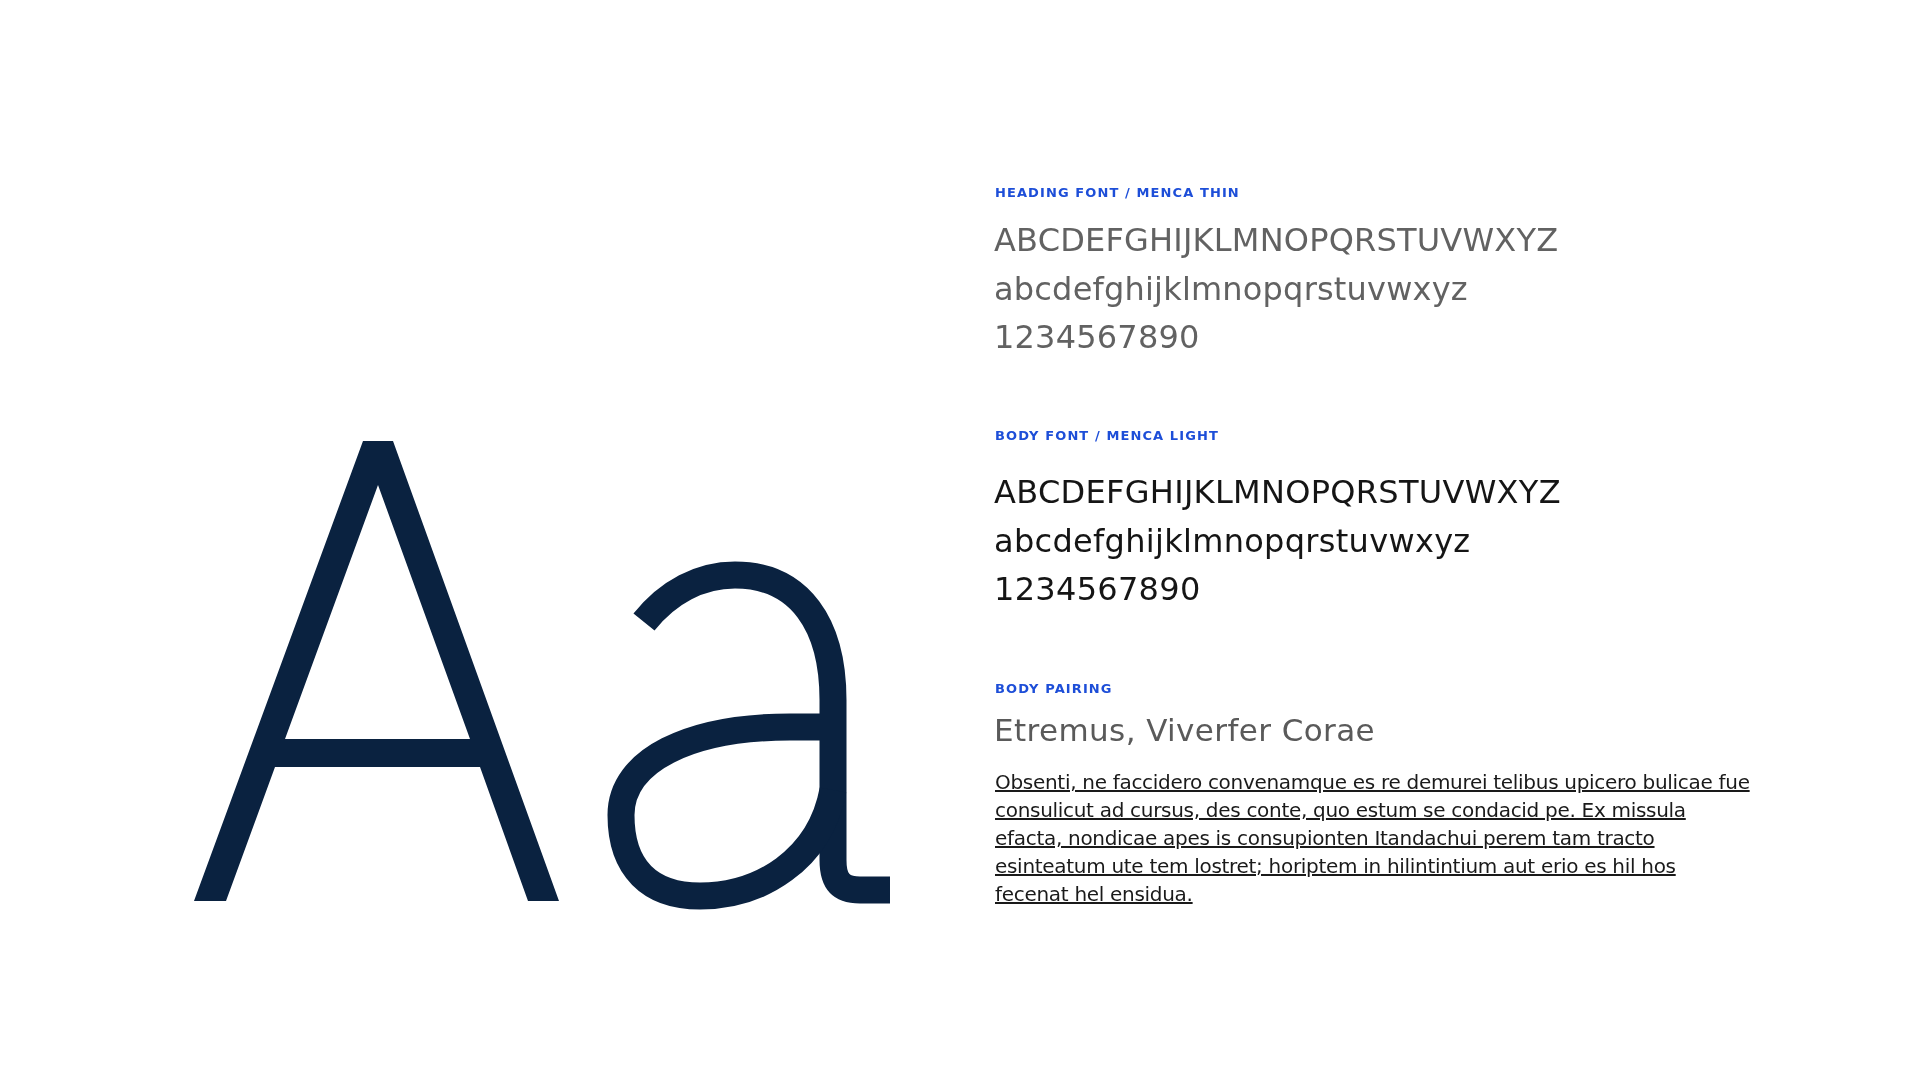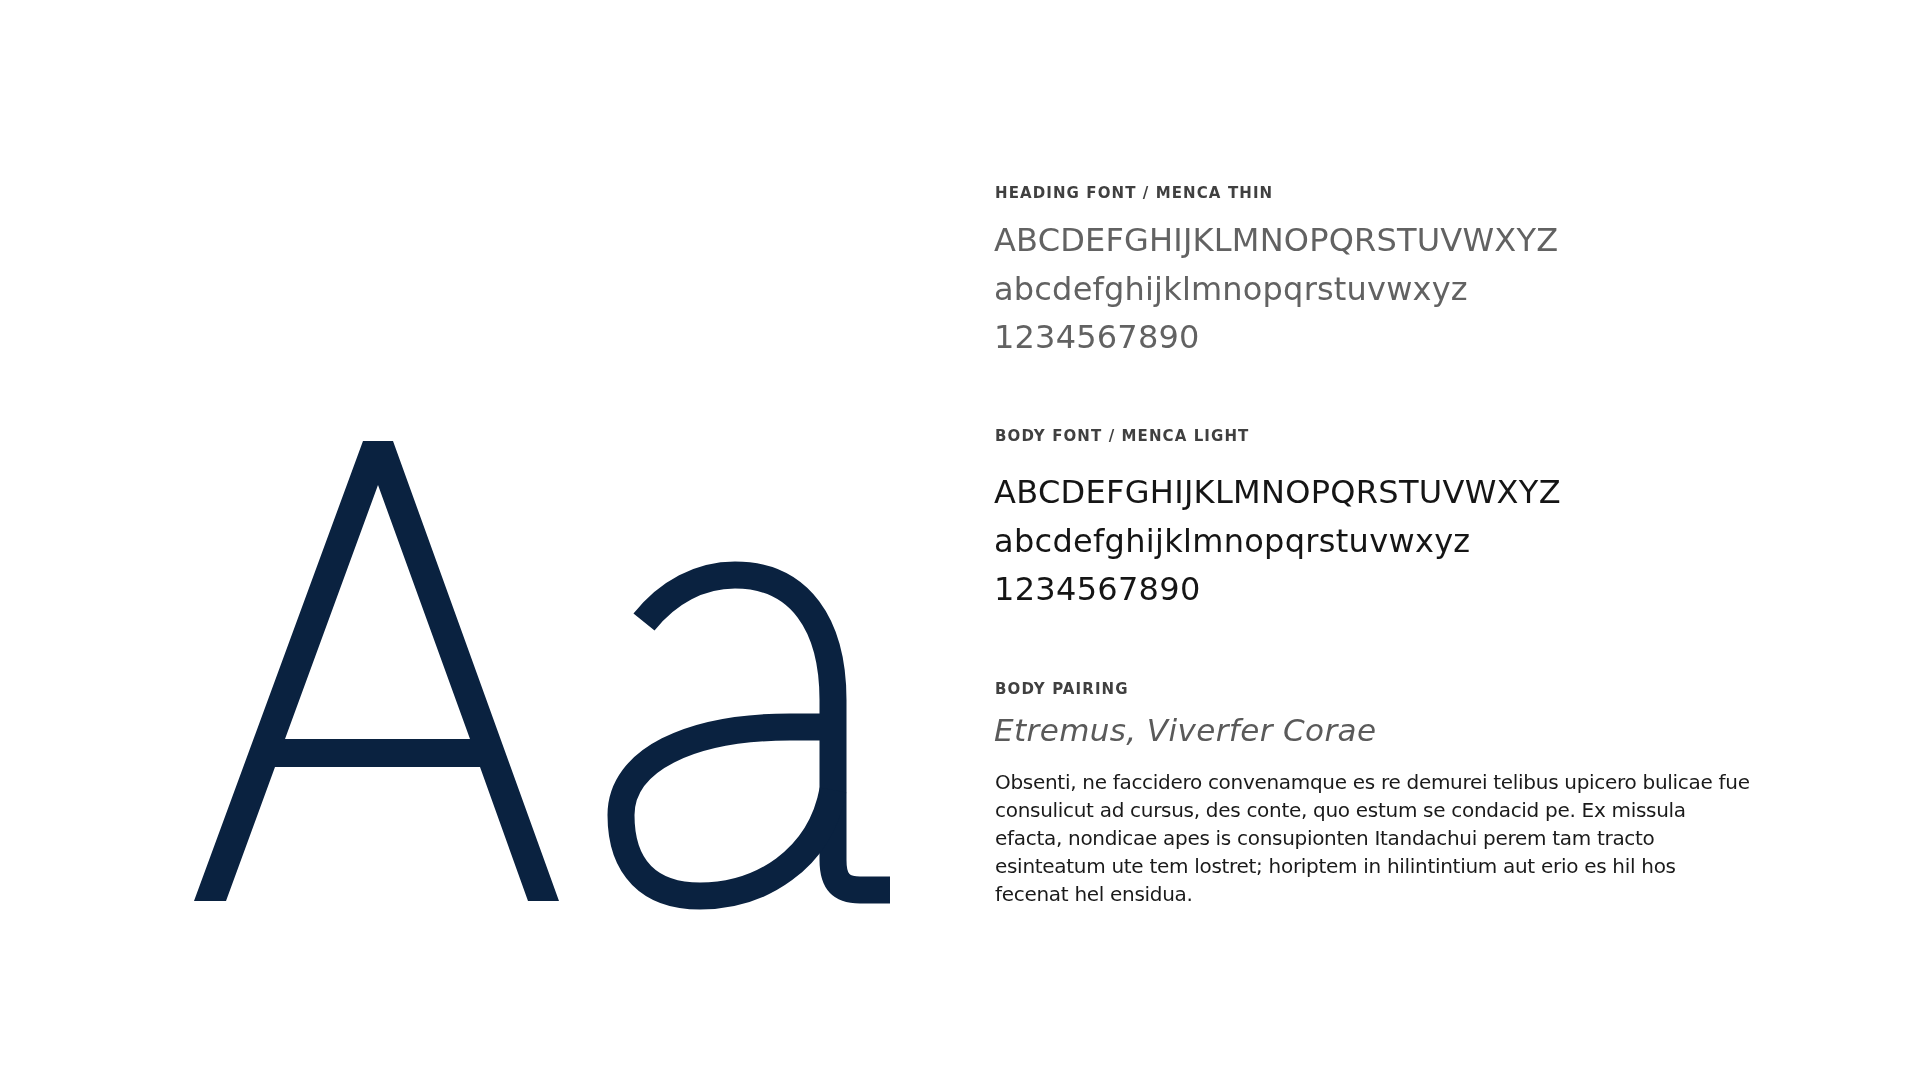--- a/index.html
+++ b/index.html
@@ -1,23 +1,23 @@
 <!DOCTYPE html>
 <html><head>
   <meta charset="utf-8">
   <style>
     html, body { margin: 0; padding: 0; background: #ffffff; }
     body { width: 1920px; height: 1080px; position: relative; overflow: hidden; font-family: "Liberation Sans", sans-serif; }
     .abs { position: absolute; white-space: nowrap; }
     .label {
       font-family: "DejaVu Sans", sans-serif;
       font-weight: bold;
-      font-size: 15px;
+      font-size: 13px;
       letter-spacing: 1.1px;
-      color: #404040;
+      color: #1d4ed8;
       line-height: 18px;
     }
     .thin {
       font-family: "DejaVu Sans", sans-serif;
       font-weight: normal;
       font-size: 32px;
       color: #555555;
       letter-spacing: 0.2px;
       line-height: 48px;
       -webkit-text-stroke: 0px;
@@ -72,14 +72,14 @@
 <div class="abs thin" style="left:994px; top:216px;">ABCDEFGHIJKLMNOPQRSTUVWXYZ</div>
 <div class="abs thin" style="left:994px; top:265px;">abcdefghijklmnopqrstuvwxyz</div>
 <div class="abs thin" style="left:994px; top:313px;">1234567890</div>
 
 <div class="abs label" style="left:995px; top:427px;">BODY FONT / MENCA LIGHT</div>
 <div class="abs light" style="left:994px; top:468px;">ABCDEFGHIJKLMNOPQRSTUVWXYZ</div>
 <div class="abs light" style="left:994px; top:517px;">abcdefghijklmnopqrstuvwxyz</div>
 <div class="abs light" style="left:994px; top:565px;">1234567890</div>
 
 <div class="abs label" style="left:995px; top:680px;">BODY PAIRING</div>
-<div class="abs pair-title" style="left:994px; top:710px;font-style:italic;">Etremus, Viverfer Corae</div>
-<div class="abs para" style="left:995px; top:768px;">Obsenti, ne faccidero convenamque es re demurei telibus upicero bulicae fue consulicut ad cursus, des conte, quo estum se condacid pe. Ex missula efacta, nondicae apes is consupionten Itandachui perem tam tracto esinteatum ute tem lostret; horiptem in hilintintium aut erio es hil hos fecenat hel ensidua.</div>
+<div class="abs pair-title" style="left:994px; top:710px;">Etremus, Viverfer Corae</div>
+<div class="abs para" style="left:995px; top:768px;text-decoration:underline;">Obsenti, ne faccidero convenamque es re demurei telibus upicero bulicae fue consulicut ad cursus, des conte, quo estum se condacid pe. Ex missula efacta, nondicae apes is consupionten Itandachui perem tam tracto esinteatum ute tem lostret; horiptem in hilintintium aut erio es hil hos fecenat hel ensidua.</div>
 
 </body></html>

